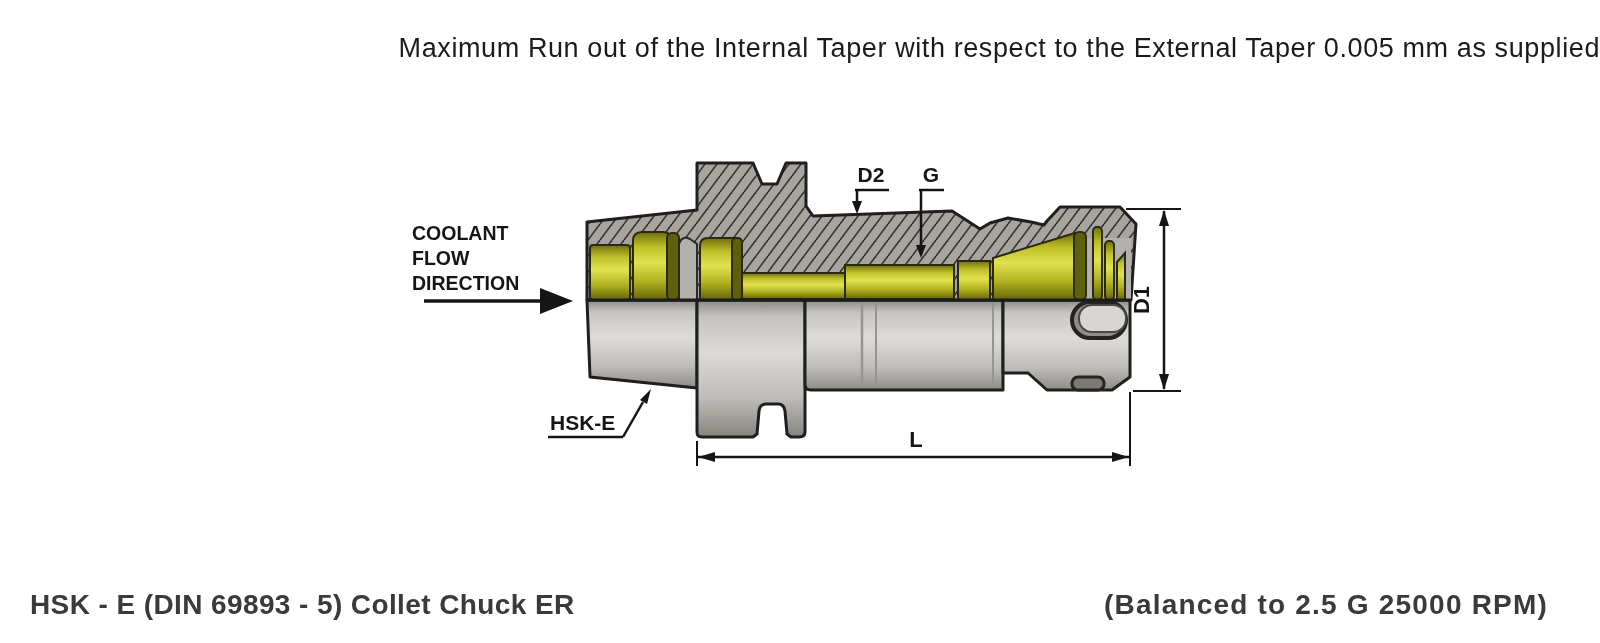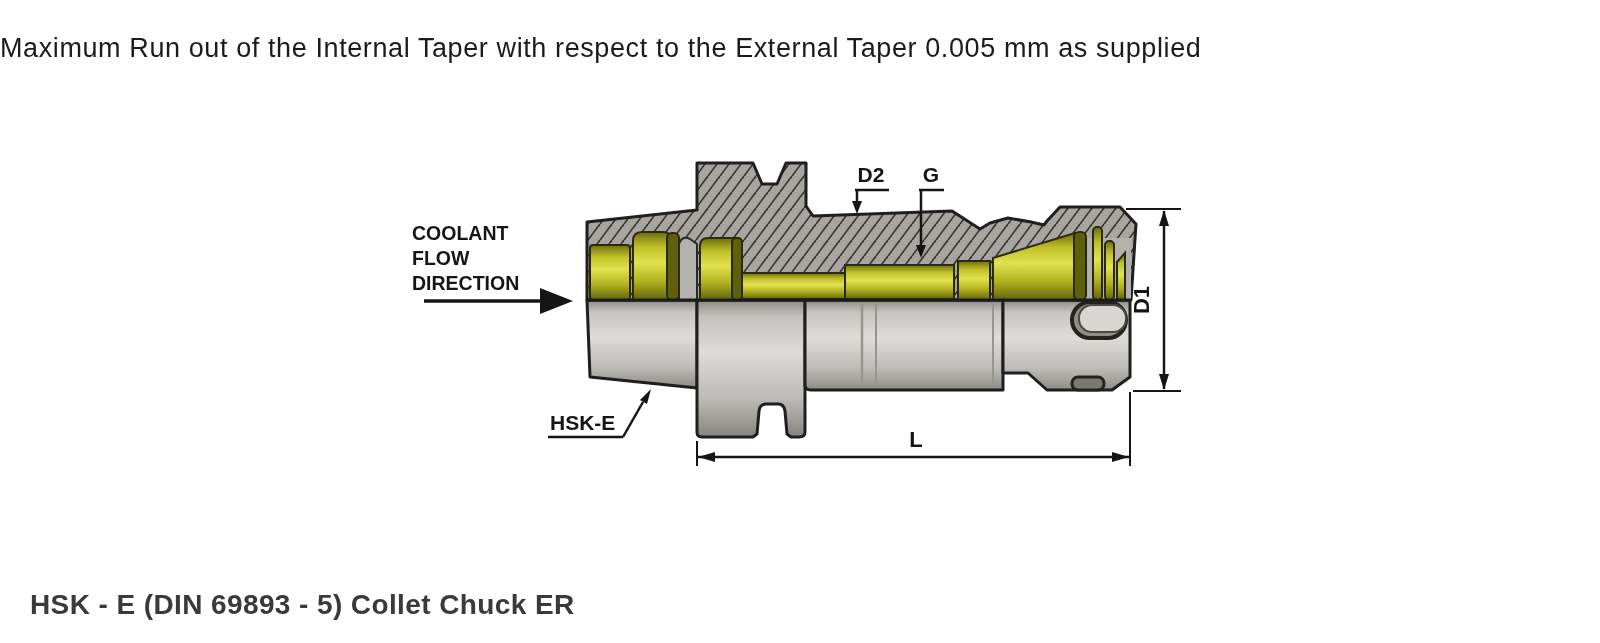--- a/index.html
+++ b/index.html
@@ -6,21 +6,21 @@
     margin: 0; padding: 0;
     width: 1600px; height: 643px;
     background: #ffffff;
     overflow: hidden;
     font-family: "Liberation Sans", sans-serif;
   }
   .page { position: relative; width: 1600px; height: 643px; background: #ffffff; }
   .top-note {
     position: absolute;
     top: 33px; left: 0; width: 100%;
-    text-align: left;
+    text-align: right;
     font-size: 27px;
     letter-spacing: 0.6px;
     color: #1b1b1b;
     font-weight: 400;
     white-space: nowrap;
   }
   .drawing-svg { position: absolute; top: 0; left: 0; }
   .footer-title {
     position: absolute;
     top: 589px;
@@ -163,14 +163,15 @@
       <line x1="697" y1="441" x2="697" y2="466" stroke="#151515" stroke-width="2"></line>
       <line x1="1130" y1="392" x2="1130" y2="466" stroke="#151515" stroke-width="2"></line>
       <line x1="698" y1="457" x2="1129" y2="457" stroke="#151515" stroke-width="2.5"></line>
       <polygon points="698,457 715,452 715,462" fill="#151515"></polygon>
       <polygon points="1129,457 1112,452 1112,462" fill="#151515"></polygon>
       <text class="lbl-dim2" x="916" y="447" text-anchor="middle">L</text>
     </g>
   </svg>
 
   <div class="footer-title left">HSK - E (DIN 69893 - 5) Collet Chuck ER</div>
+  <div class="footer-title right">(Balanced to 2.5 G 25000 RPM)</div>
 
 </div>
 
 </body></html>

